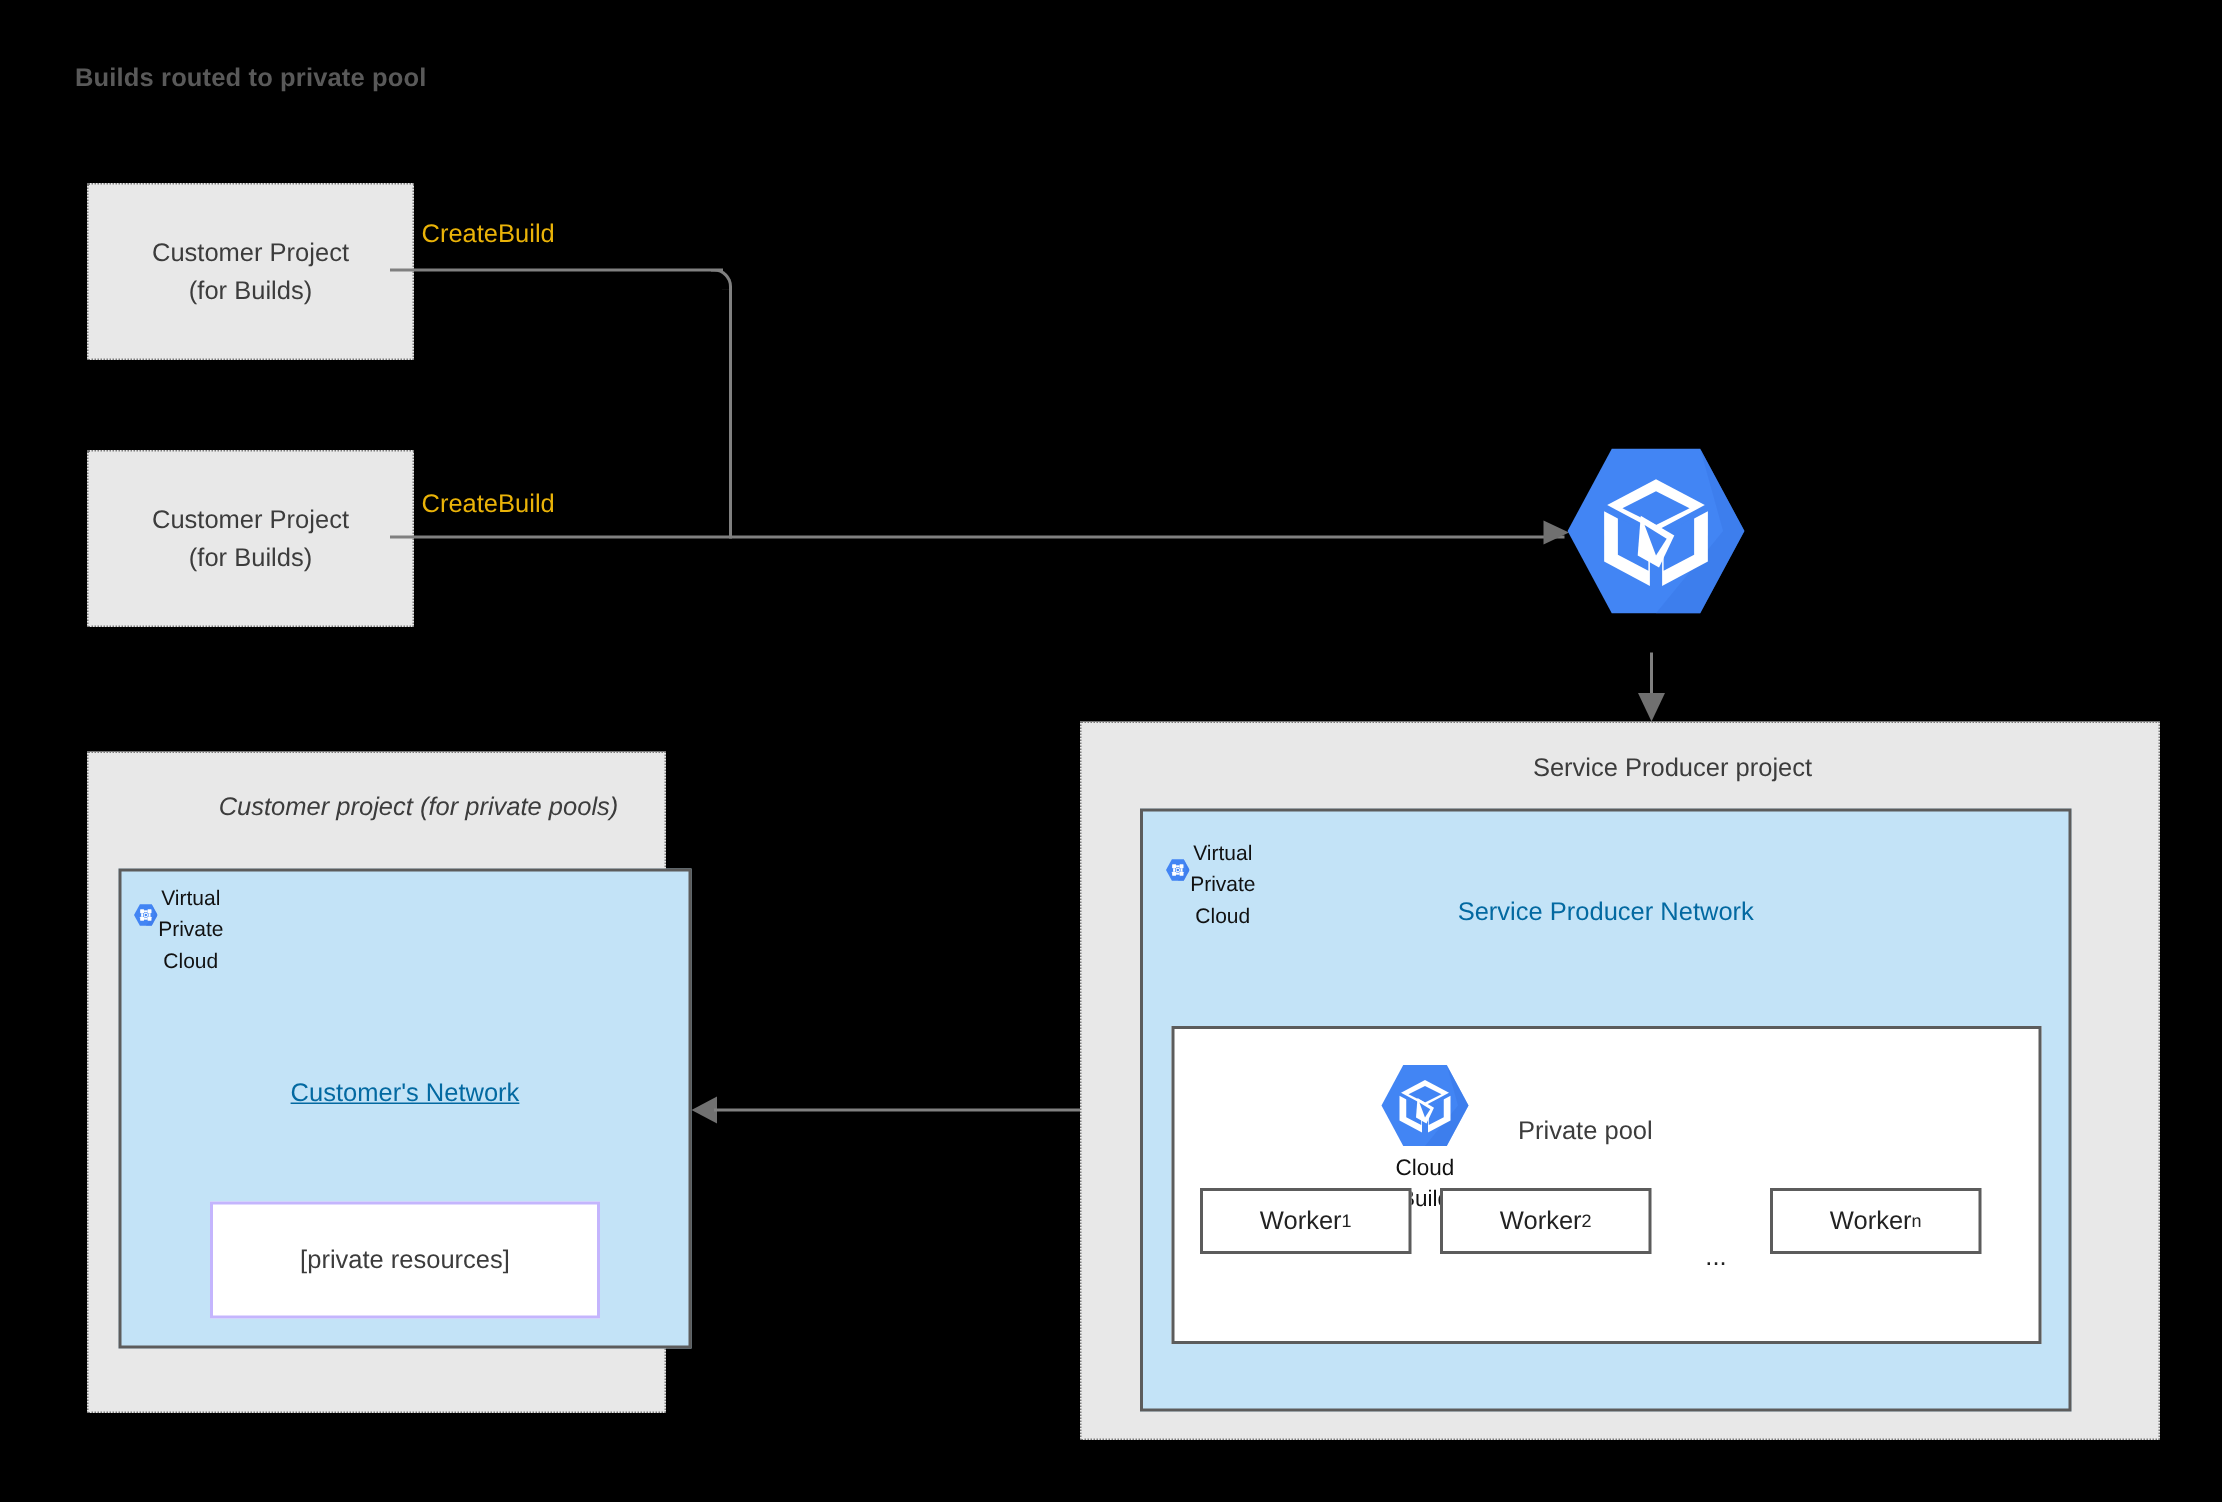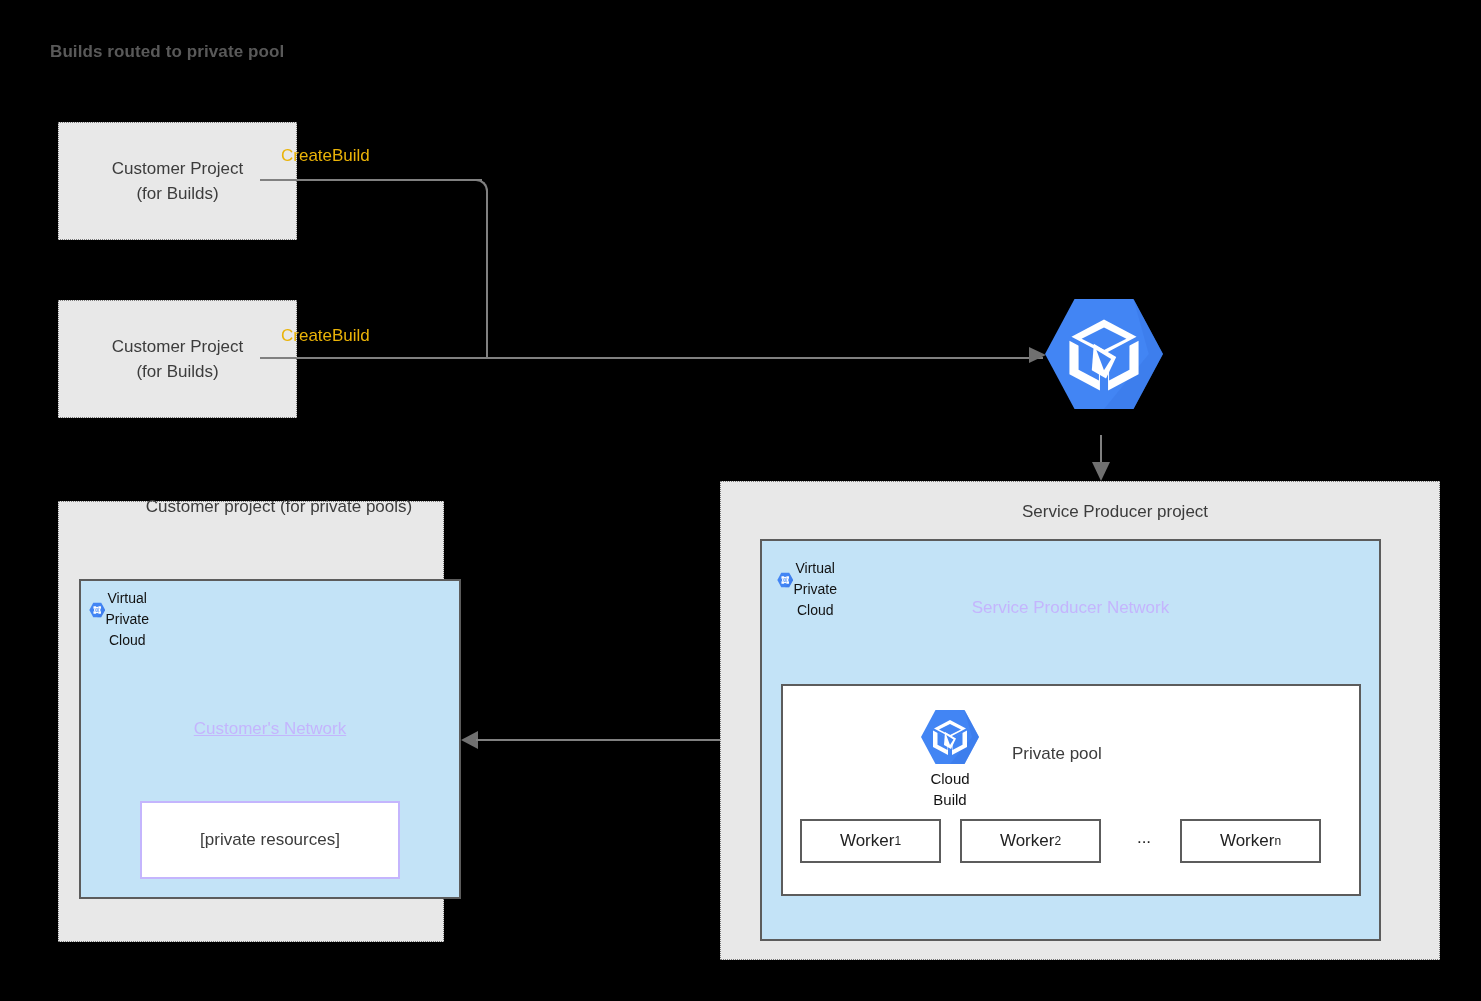--- a/index.html
+++ b/index.html
@@ -25,21 +25,21 @@
     top: 42px;
     font-size: 17px;
     font-weight: bold;
     color: #595959;
     letter-spacing: 0.1px;
     white-space: nowrap;
   }
 
   
   .cust-build-box {
-    width: 239px;
+    width: 218px;
     height: 118px;
     background: #E8E8E8;
     border: 1px dotted #7A7A7A;
     box-sizing: border-box;
     display: flex;
     flex-direction: column;
     align-items: center;
     justify-content: center;
     color: #3C3C3C;
     font-size: 17px;
@@ -114,40 +114,40 @@
     left: 720px; top: 481px; width: 720px; height: 479px;
   }
   .project-title {
     text-align: center;
     color: #3C3C3C;
     font-size: 17px;
     white-space: nowrap;
     padding-left: 35px;
   }
   #customer-private-pools-title {
-    left: 58px; top: 497px; width: 372px;
+    left: 58px; top: 528px; width: 372px; font-style: italic;
   }
   #service-producer-title {
     left: 720px; top: 502px; width: 720px;
   }
 
   
   .network-box {
     background: #C3E3F7;
     border: 2px solid #5C5C5C;
     box-sizing: border-box;
   }
   #customers-network-box {
     left: 79px; top: 579px; width: 382px; height: 320px;
   }
   #service-producer-network-box {
     left: 760px; top: 539px; width: 621px; height: 402px;
   }
   .network-title {
-    color: #c4b5fd;
+    color: #0369a1;
     font-size: 17px;
     white-space: nowrap;
     text-align: center;
   }
   #customers-network-title { left: 79px; top: 719px; width: 382px; text-decoration: underline; }
   #service-producer-network-title { left: 860px; top: 598px; width: 421px; }
 
   
   .vpc-group { display: flex; flex-direction: row; align-items: flex-start; }
   #vpc-group-customer { left: 89px; top: 586px; width: 60px; }
@@ -211,21 +211,21 @@
     text-align: center;
     white-space: nowrap;
   }
   #private-pool-title {
     left: 1012px; top: 744px;
     font-size: 17px; color: #3C3C3C; white-space: nowrap;
   }
 
   
   .worker-box {
-    top: 819px; height: 44px;
+    top: 792px; height: 44px;
     background: #FFFFFF;
     border: 2px solid #5C5C5C;
     box-sizing: border-box;
     display: flex; align-items: center; justify-content: center;
     color: #222222; font-size: 17px;
   }
   #worker-box-0 { left: 800px; width: 141px; }
   #worker-box-1 { left: 960px; width: 141px; }
   #worker-box-2 { left: 1180px; width: 141px; }
   #worker-ellipsis {

